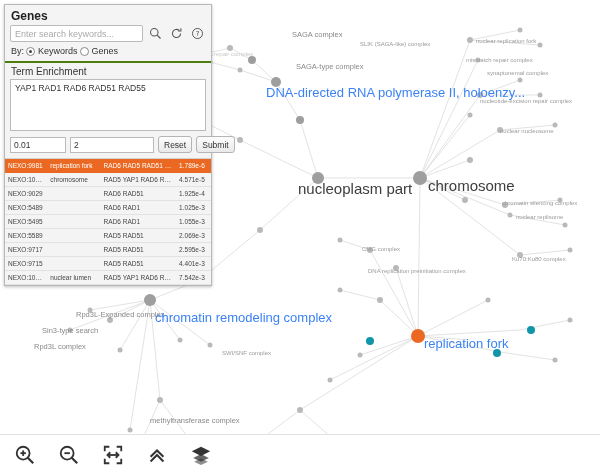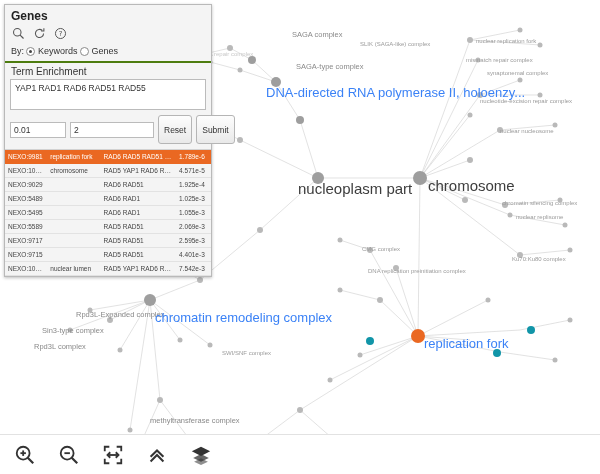--- a/index.html
+++ b/index.html
@@ -107,21 +107,21 @@
   }
 
   #te-head {
     padding: 3px 6px 2px 6px;
     font-size: 10px;
     color: #333;
     border-top: 2px solid #4d7c0f;
   }
   #te-box {
     margin: 0 5px 5px 5px;
-    height: 31px;
+    height: 52px;
     background: #fff;
     border: 1px solid #bbb;
     font-size: 8.5px;
     color: #333;
     padding: 3px 4px;
     box-sizing: border-box;
     overflow: hidden;
   }
 
   #params-row {
@@ -133,21 +133,21 @@
     border: 1px solid #bbb;
     background: #fff;
     font-size: 8.5px;
     padding: 0 3px;
     color: #333;
     box-sizing: border-box;
   }
   #pval-input { width: 56px; }
   #count-input { width: 84px; }
   .mini-btn {
-    height: 29px;
+    height: 17px;
     border: 1px solid #b5b5b5;
     border-radius: 3px;
     background: linear-gradient(#fdfdfd, #e9e9e9);
     font-size: 8.5px;
     color: #333;
     padding: 0 5px;
     cursor: pointer;
   }
 
   
@@ -326,33 +326,34 @@
       <div class="net-label lbl-xs lbl-faint" style="left: 60px; top: 188px;">nuclear origin of replication recognition complex</div>
       <div class="net-label lbl-xs" style="left: 516px; top: 214px;">nuclear replisome</div>
       <div class="net-label lbl-sm lbl-faint" style="left: 64px; top: 205px;">H4/H2A histone acetyltransferase complex</div>
       <div class="net-label lbl-xs" style="left: 362px; top: 246px;">CMG complex</div>
       <div class="net-label lbl-xs" style="left: 512px; top: 256px;">Ku70:Ku80 complex</div>
       <div class="net-label lbl-md lbl-faint" style="left: 120px; top: 248px;">nuclear chromatin</div>
       <div class="net-label lbl-xs" style="left: 368px; top: 268px;">DNA replication preinitiation complex</div>
       <div class="net-label lbl-sm" style="left: 76px; top: 310px;">Rpd3L-Expanded complex</div>
       <div class="net-label lbl-lg" style="left: 155px; top: 310px;">chromatin remodeling complex</div>
       <div class="net-label lbl-lg" style="left: 424px; top: 336px;">replication fork</div>
-      <div class="net-label lbl-sm" style="left: 42px; top: 326px;">Sin3-type complex</div>
+      <div class="net-label lbl-sm" style="left: 42px; top: 326px;">Sin3-type search</div>
       <div class="net-label lbl-sm" style="left: 34px; top: 342px;">Rpd3L complex</div>
       <div class="net-label lbl-xs" style="left: 222px; top: 350px;">SWI/SNF complex</div>
       <div class="net-label lbl-sm" style="left: 150px; top: 408px; margin-top: 8px;">methyltransferase complex</div>
       <div class="net-label lbl-xs" style="left: 146px; top: 444px;">SET1C/COMPASS complex</div>
     </div>
 </div>
 
 <div id="panel">
 
   <div id="panel-title">Genes</div>
 
   <div class="row" id="search-row">
+    <input id="search-input" type="text" placeholder="Enter search keywords..." style="">
     <button class="icon-btn" title="search">
       <svg width="13" height="13" viewBox="0 0 16 16">
           <circle cx="6.5" cy="6.5" r="4.6" fill="none" stroke="#555" stroke-width="1.3"></circle>
           <line x1="10" y1="10" x2="14.2" y2="14.2" stroke="#555" stroke-width="1.5"></line>
         </svg>
     </button>
     <button class="icon-btn" title="refresh">
       <svg width="13" height="13" viewBox="0 0 16 16">
           <path d="M13 8a5 5 0 1 1-1.6-3.7" fill="none" stroke="#555" stroke-width="1.3"></path>
           <polyline points="13.4,1.6 13.4,5 10,5" fill="none" stroke="#555" stroke-width="1.3"></polyline>

